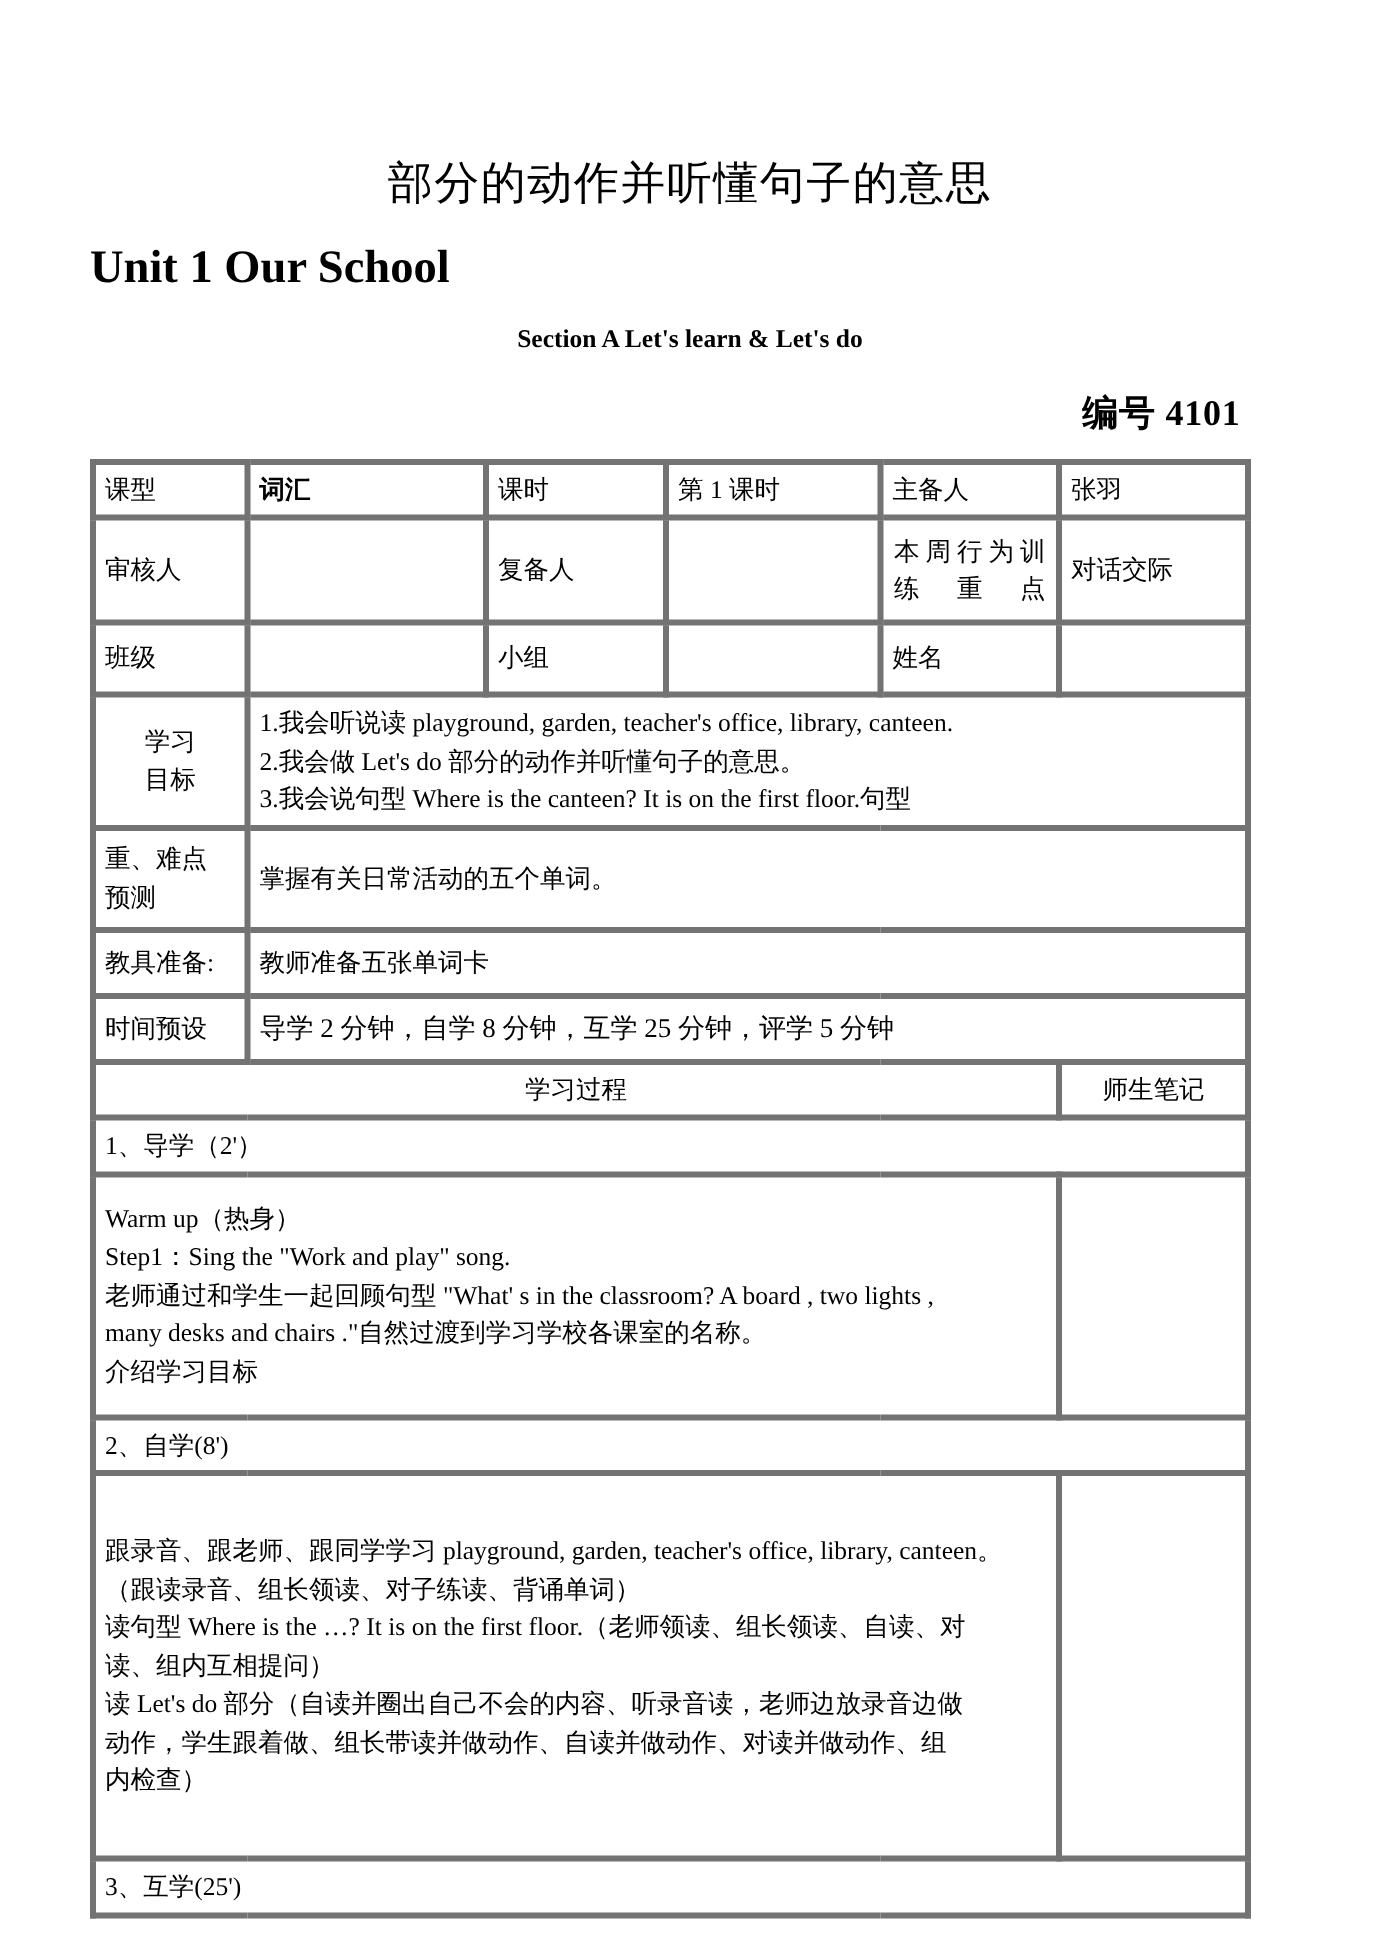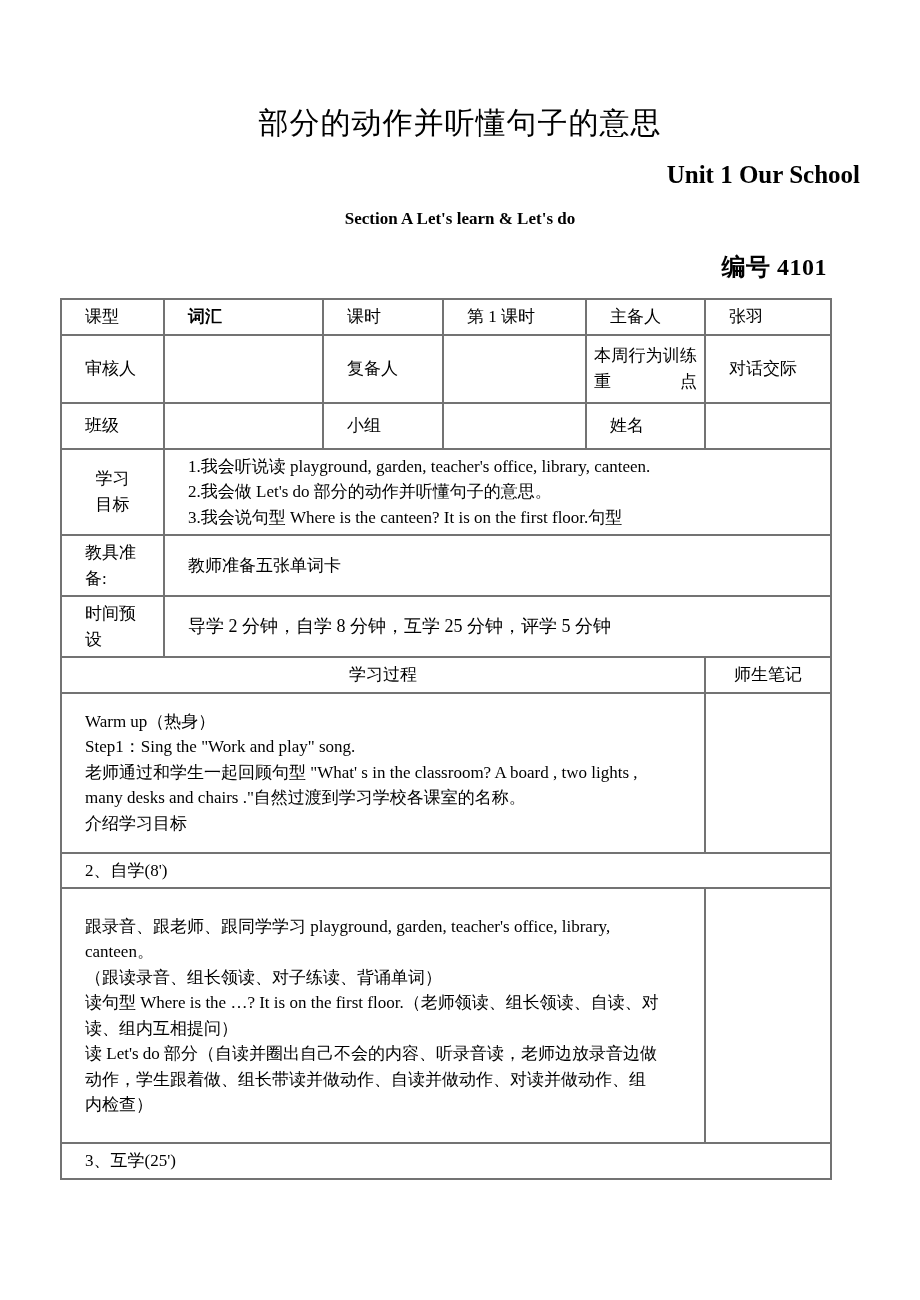--- a/index.html
+++ b/index.html
@@ -29,23 +29,23 @@
   }
   .doc-title {
     font-size: 30px;
     text-align: center;
     line-height: 1.25;
     font-weight: normal;
     margin: 0;
     letter-spacing: 1px;
   }
   .doc-subtitle {
-    font-size: 25px;
-    font-weight: bold;
-    text-align: right;
+    font-size: 31px;
+    font-weight: bold;
+    text-align: left;
     line-height: 1.25;
     margin: 17px 0 0 0;
   }
   .doc-subtitle2 {
     font-size: 17px;
     font-weight: bold;
     text-align: center;
     line-height: 1.25;
     margin: 18px 0 0 0;
   }
@@ -59,23 +59,23 @@
   }
 
   
   table.lesson {
     border-collapse: collapse;
     width: 770px;
     margin-top: 15px;
     table-layout: fixed;
   }
   table.lesson td {
-    border: 2px solid #737373;
+    border: 4px solid #737373;
     vertical-align: middle;
-    padding: 4px 23px;
+    padding: 4px 6px;
     font-size: 17px;
     line-height: 1.5;
   }
   .c-pad { padding-left: 9px; }
 
   
   .lbl { font-size: 18px; }
   .big-type {
     font-size: 25px;
     font-weight: bold;
@@ -189,36 +189,46 @@
           <span>学习</span>
           <span>目标</span>
         </td>
         <td colspan="5" class="cell-text c-pad">
           <p>1.我会听说读 playground, garden, teacher's office, library, canteen.</p>
           <p>2.我会做 Let's do 部分的动作并听懂句子的意思。</p>
           <p>3.我会说句型 Where is the canteen? It is on the first floor.句型</p>
         </td>
       </tr>
 
+      <tr>
+        <td class="keypoint-label" style="height:56px">
+          <span>重、难点</span>
+          <span>预测</span>
+        </td>
+        <td colspan="5" class="cell-text c-pad">掌握有关日常活动的五个单词。</td>
+      </tr>
 
       <tr>
         <td class="lbl c-pad" style="height:32px">教具准备:</td>
         <td colspan="5" class="cell-text c-pad">教师准备五张单词卡</td>
       </tr>
 
       <tr>
         <td class="lbl c-pad" style="height:32px">时间预设</td>
         <td colspan="5" class="c-pad" style="font-size:18px">导学 2 分钟，自学 8 分钟，互学 25 分钟，评学 5 分钟</td>
       </tr>
 
       <tr>
         <td colspan="5" class="process-head">学习过程</td>
         <td class="notes-head">师生笔记</td>
       </tr>
 
+      <tr>
+        <td colspan="6" class="step-row">1、导学（2'）</td>
+      </tr>
 
       <tr>
         <td colspan="5" class="cell-text c-pad tall-1 pad-top">
           <p>Warm up（热身）</p>
           <p>Step1：Sing the "Work and play" song.</p>
           <p>老师通过和学生一起回顾句型 "What' s in the classroom? A board , two lights ,</p>
           <p>many desks and chairs ."自然过渡到学习学校各课室的名称。</p>
           <p>介绍学习目标</p>
         </td>
         <td class="notes-cell"></td>

